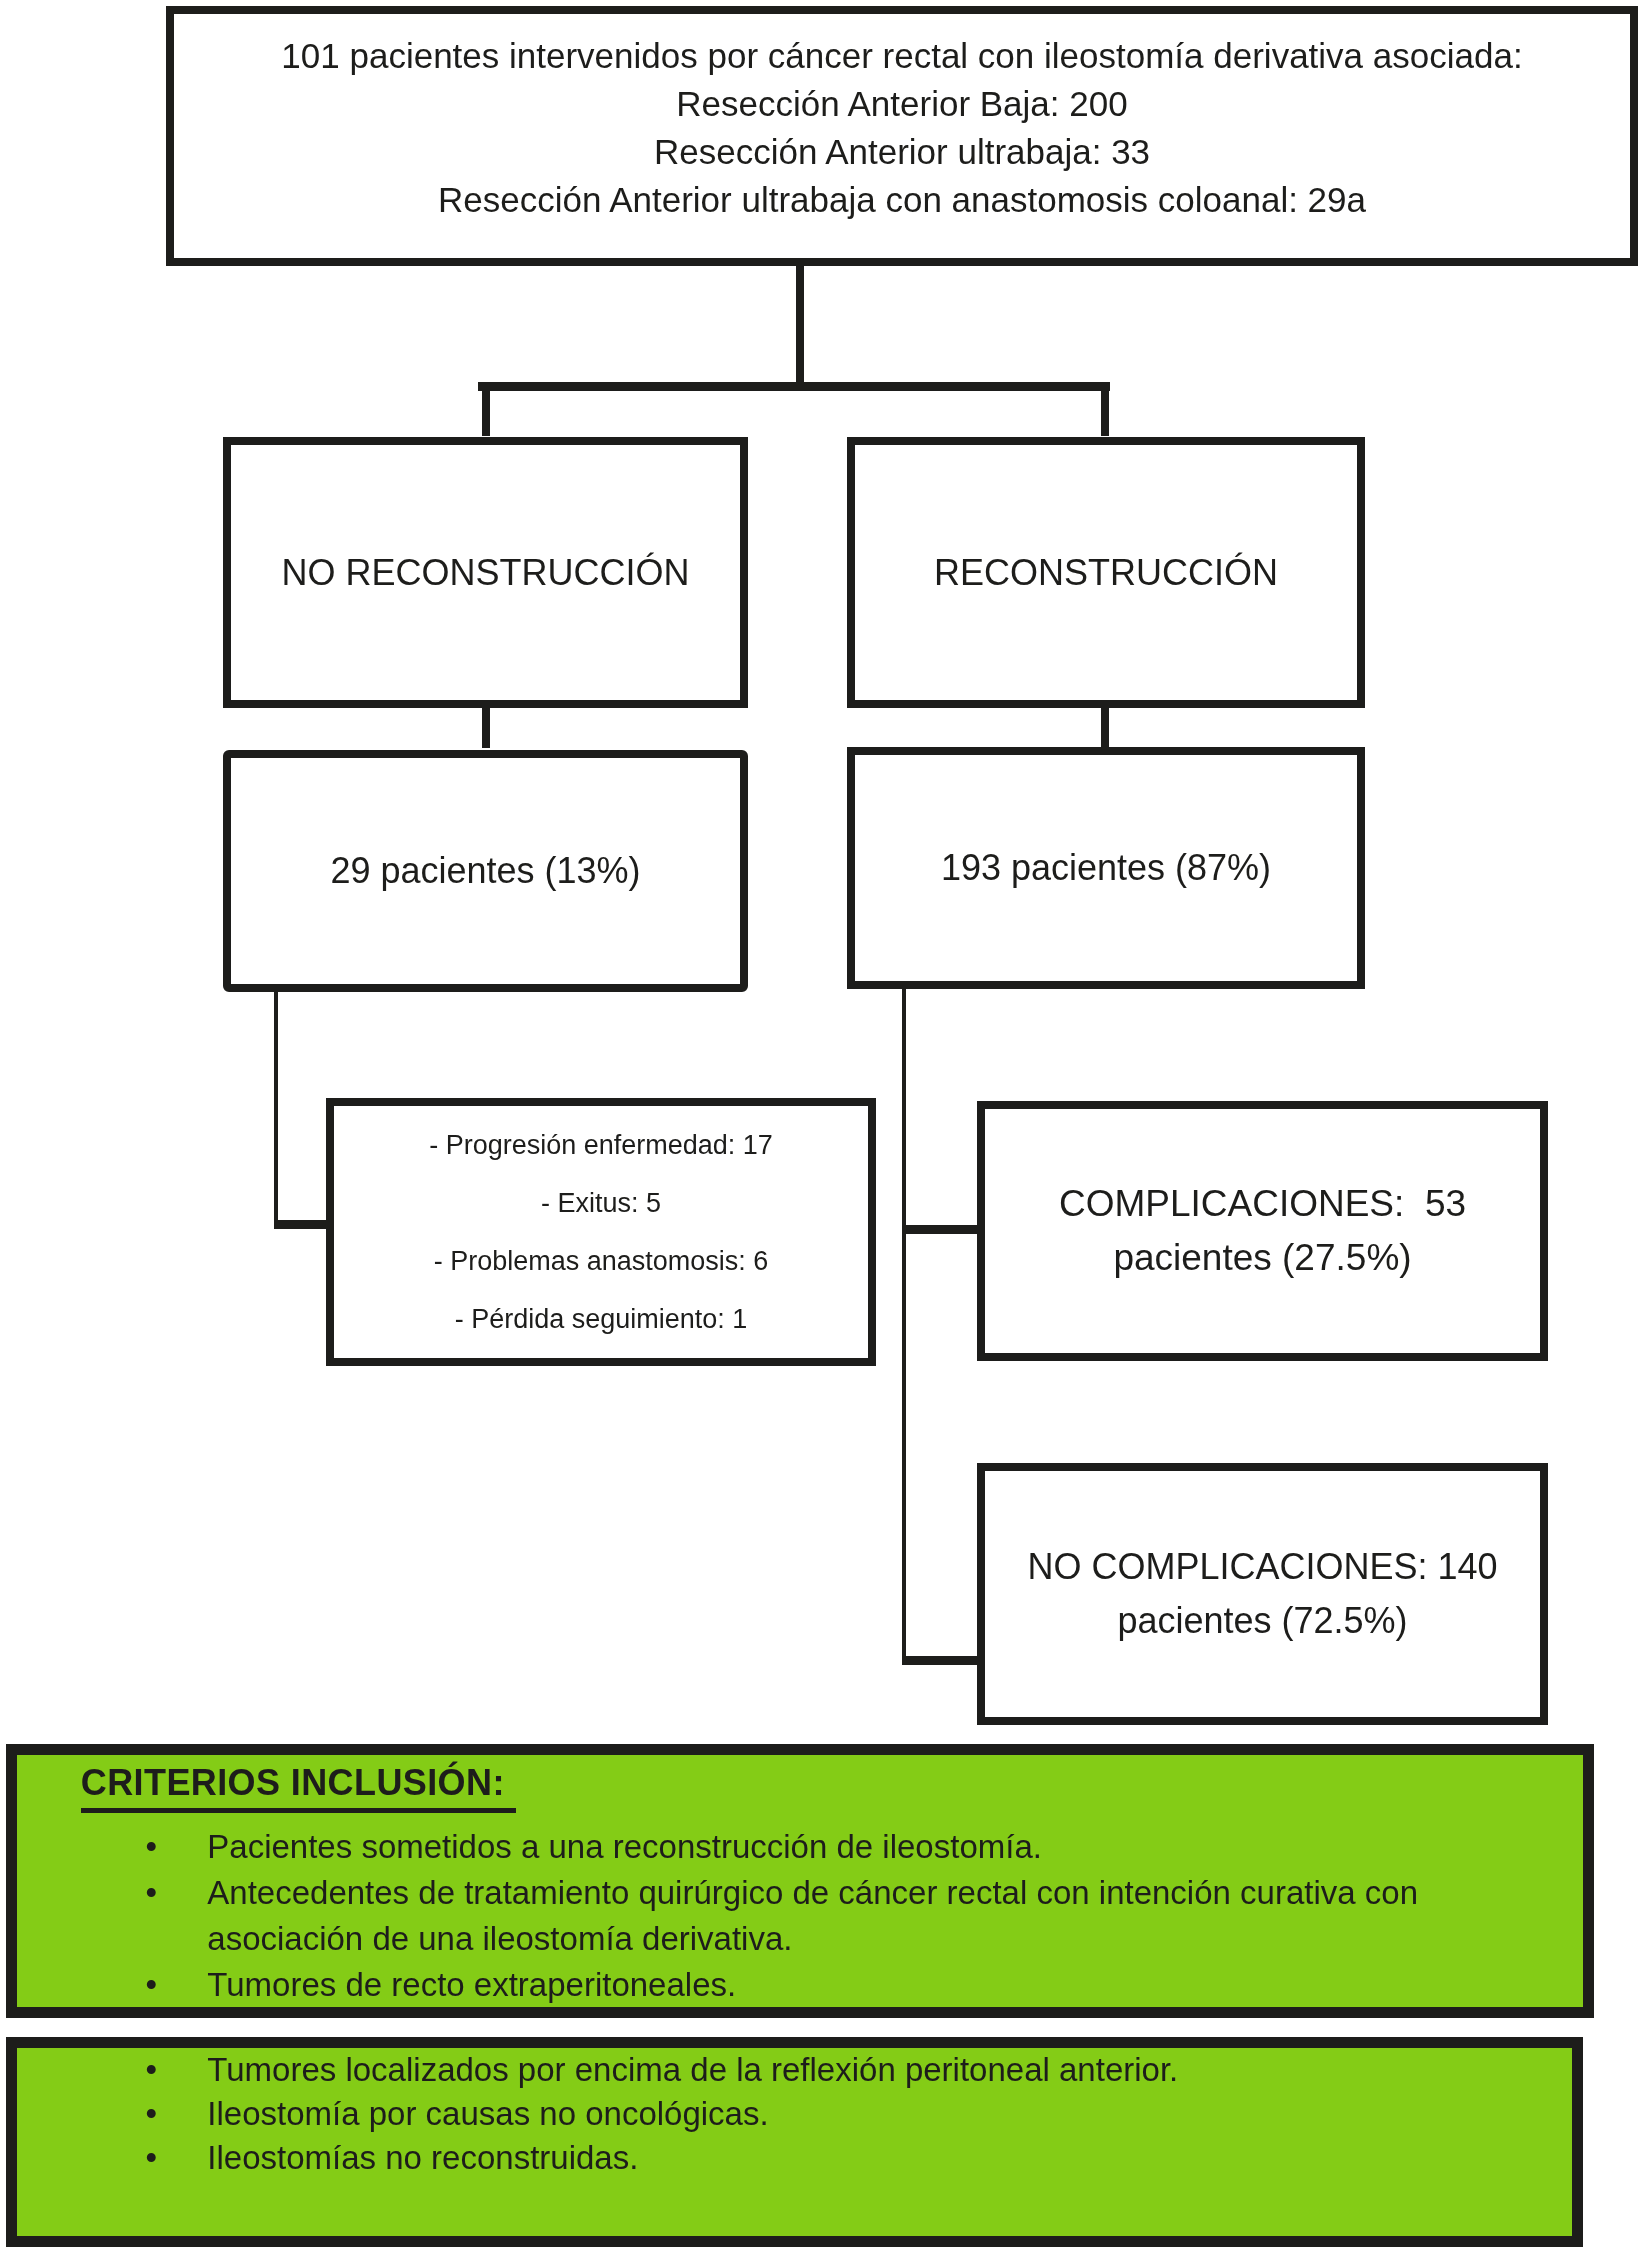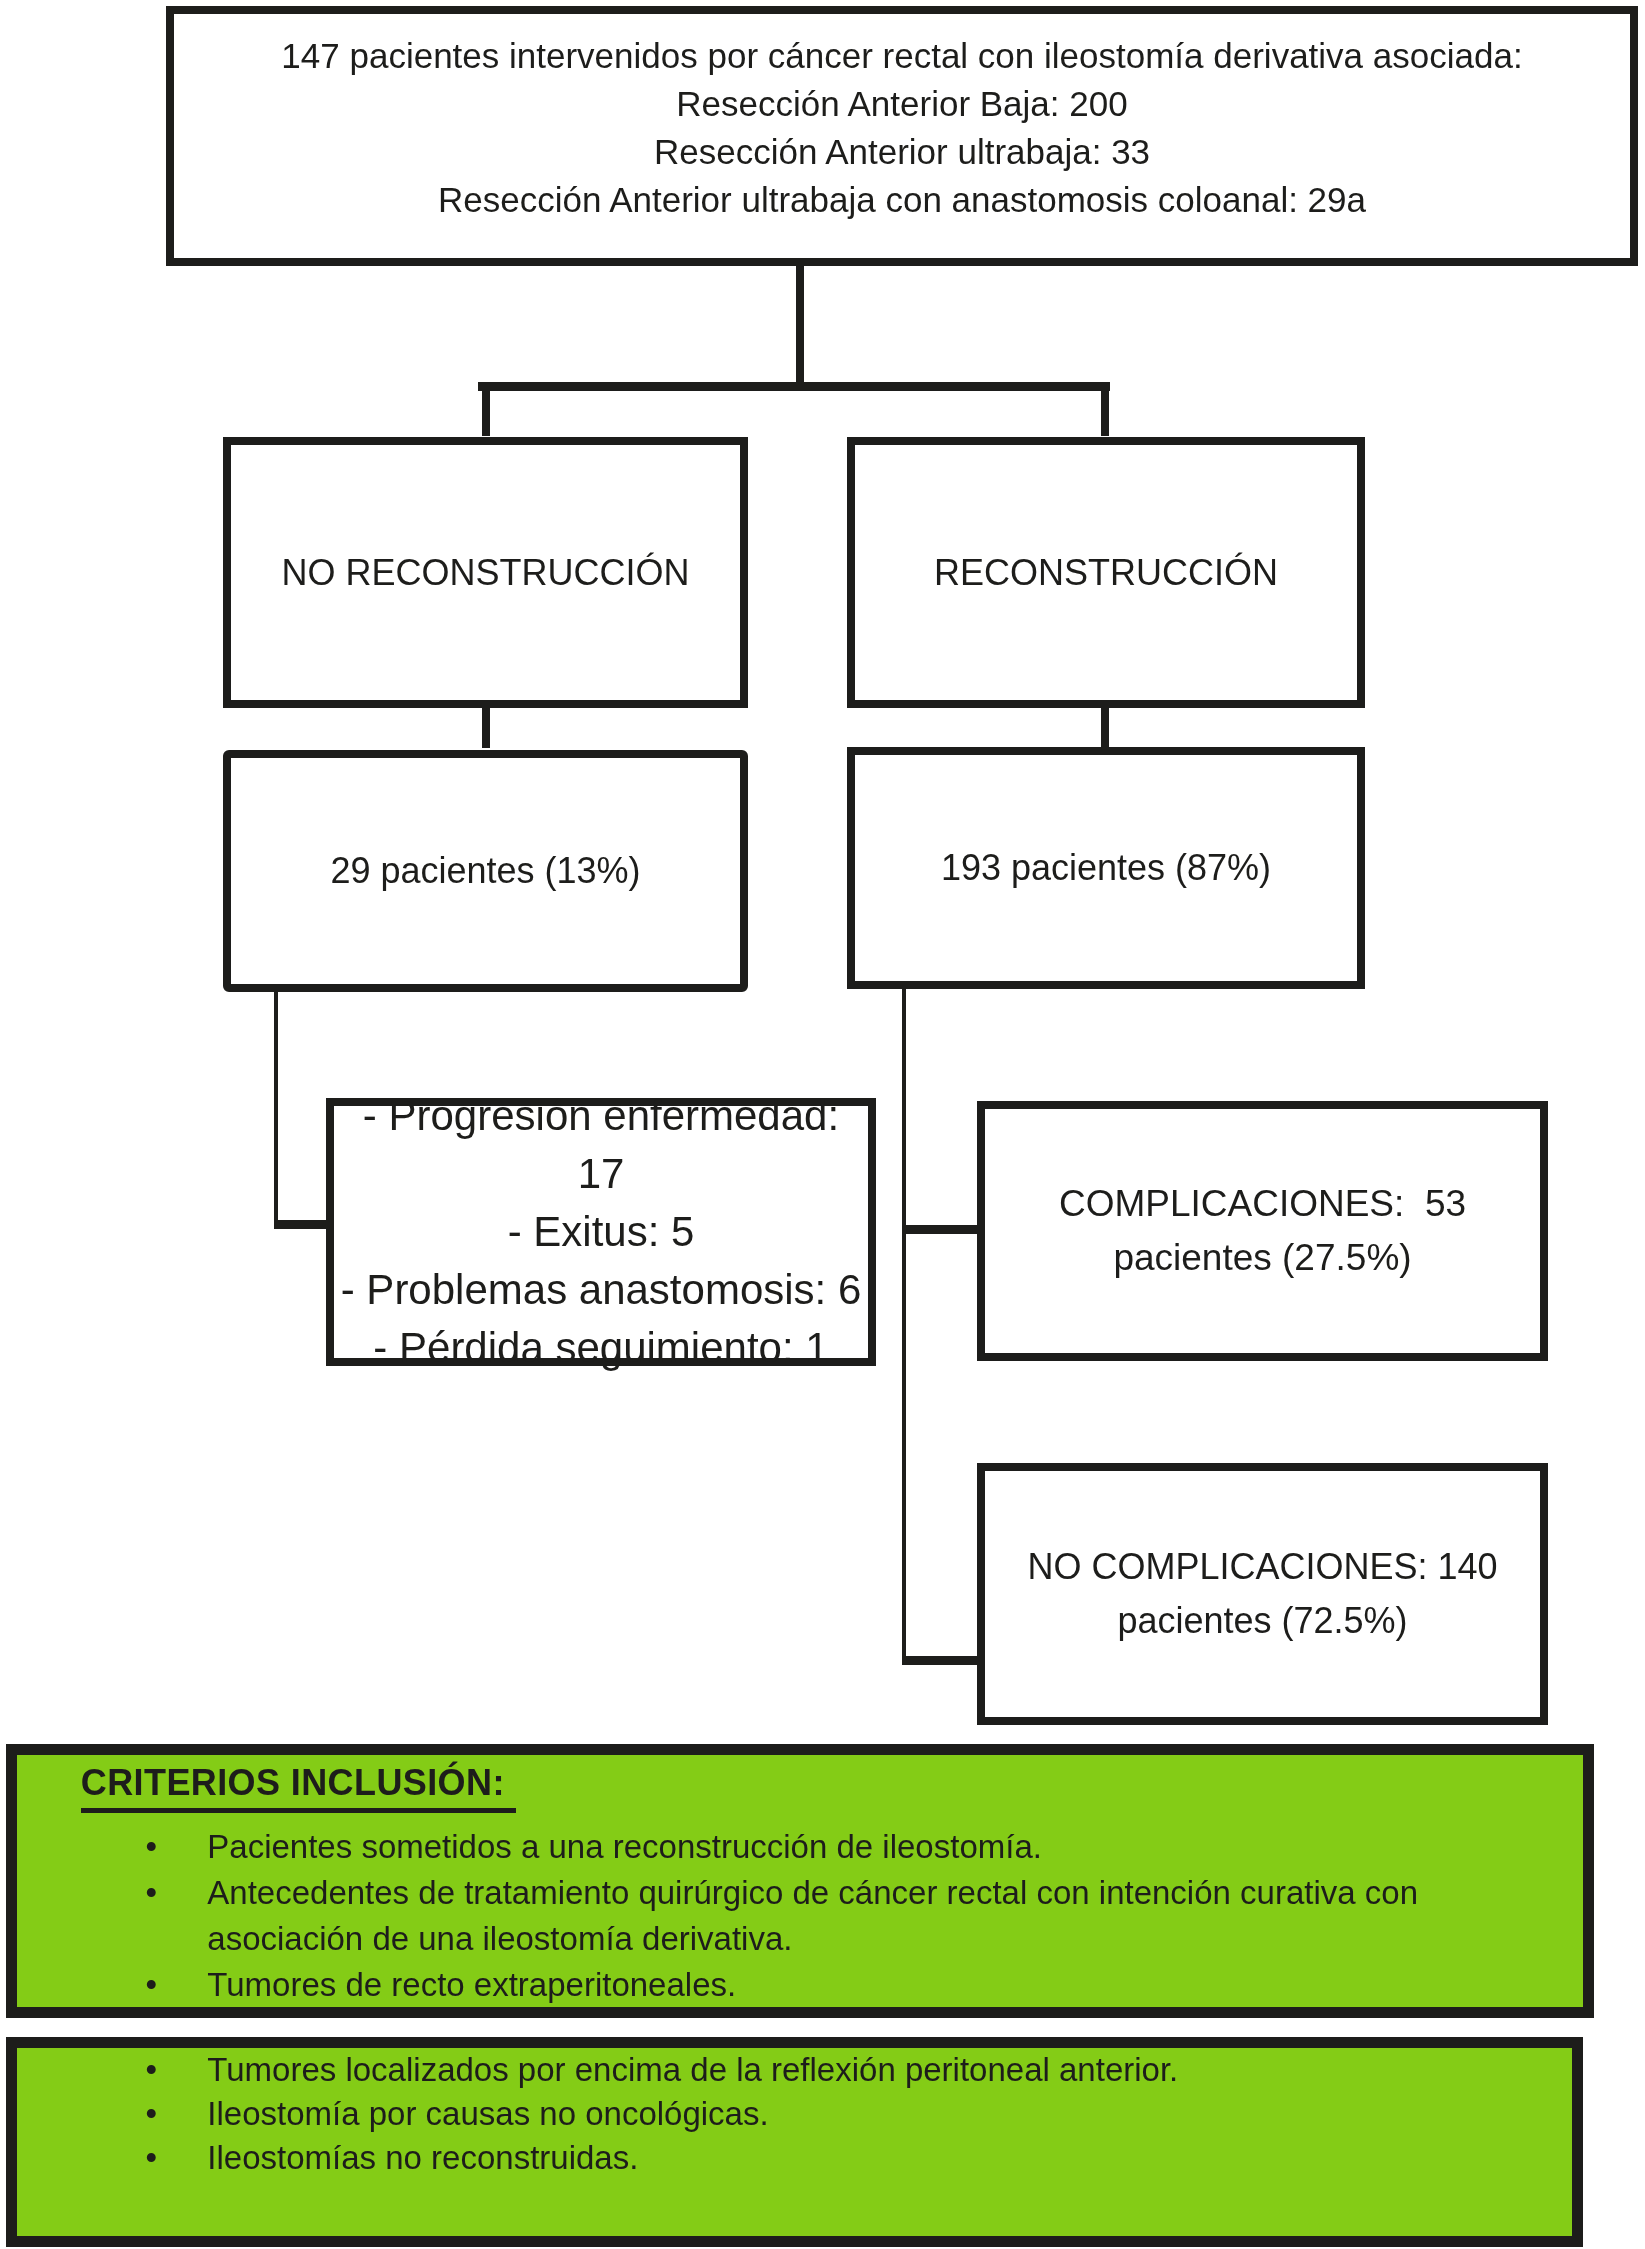--- a/index.html
+++ b/index.html
@@ -27,21 +27,21 @@
     text-align: center;
   }
   .fbox .ln { white-space: pre-wrap; }
 
   #top-box        { left:166px;  top:5.8px;    width:1472px; height:260px; border-width:8.7px;
                     font-size:35px; line-height:48px; padding-bottom:16px; }
   #box-norecon    { left:223px;  top:437px;  width:525px; height:271px; font-size:36px; }
   #box-recon      { left:847px; top:437px;  width:518px; height:271px; font-size:36px; }
   #box-29         { left:223px;  top:750px; width:525px; height:242px; font-size:36px;border-radius:6px; }
   #box-193        { left:847px; top:747px; width:518px; height:242px; font-size:36px; }
-  #box-losses     { left:326px;  top:1098px; width:550px; height:268px; font-size:42px; line-height:58px; }
+  #box-losses     { left:326px;  top:1098px; width:550px; height:268px; font-size:27px; line-height:58px; }
   #box-compl      { left:977px; top:1101px; width:571px; height:260px; font-size:37px; line-height:54px; }
   #box-nocompl    { left:977px; top:1463px; width:571px; height:262px; font-size:36px; line-height:54px; }
 
   
   .line { position: absolute; background: var(--ink); }
   #c-root-v   { left:796px; top:265px;  width:8px;  height:122px; }
   #c-bar      { left:478px;  top:382px;  width:632px; height:8.7px; }
   #c-drop-l   { left:482px;  top:382px;  width:8px;  height:54px; }
   #c-drop-r   { left:1101px; top:382px;  width:8px;  height:54px; }
   #c-stub-l   { left:482px;  top:707px;  width:8px;  height:41px; }
@@ -95,21 +95,21 @@
   <div class="line" id="c-drop-r"></div>
   <div class="line" id="c-stub-l"></div>
   <div class="line" id="c-stub-r"></div>
   <div class="line" id="c-thin-l"></div>
   <div class="line" id="c-elbow-l"></div>
   <div class="line" id="c-thin-r"></div>
   <div class="line" id="c-stub-ru"></div>
   <div class="line" id="c-elbow-rl"></div>
 
   <div class="fbox" id="top-box">
-    <div class="ln">147 pacientes intervenidos por cáncer rectal con ileostomía derivativa asociada:</div>
+    <div class="ln">101 pacientes intervenidos por cáncer rectal con ileostomía derivativa asociada:</div>
     <div class="ln">Resección Anterior Baja: 200</div>
     <div class="ln">Resección Anterior ultrabaja: 33</div>
     <div class="ln">Resección Anterior ultrabaja con anastomosis coloanal: 29a</div>
   </div>
 
   <div class="fbox" id="box-norecon">
     <div class="ln">NO RECONSTRUCCIÓN</div>
   </div>
   <div class="fbox" id="box-recon">
     <div class="ln">RECONSTRUCCIÓN</div>

